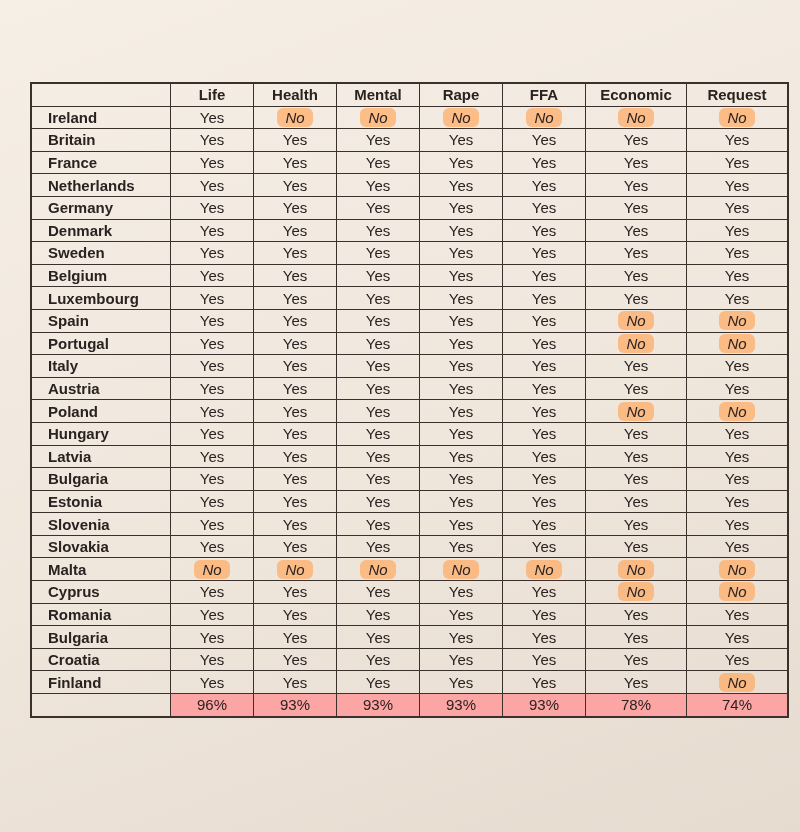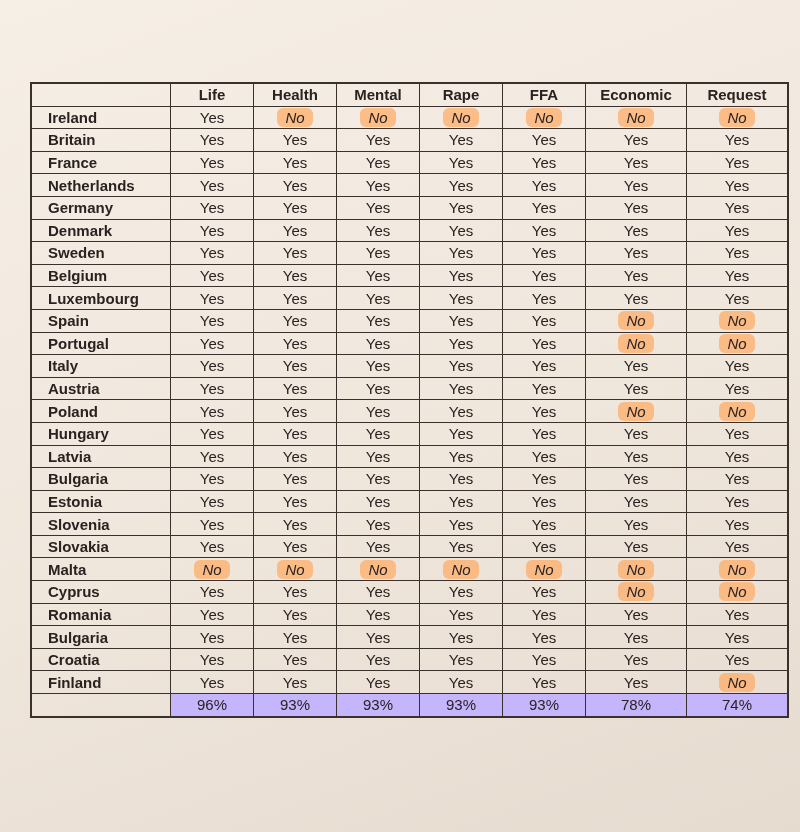--- a/index.html
+++ b/index.html
@@ -31,21 +31,21 @@
     text-align:left; font-weight:bold; padding-left:16px; width:122px;
   }
   .c { width:82px; }
   .c-wide { width:100px; }
   td.hl span {
     background: rgba(255,170,100,0.72);
     padding: 1px 8px 1px 8px;
     border-radius: 6px;
     font-style: italic;
   }
-  tr.total td { background: #c4b5fd; font-size:15px; }
+  tr.total td { background: #fca5a5; font-size:15px; }
   tr.total td.blank { background: transparent; }
 </style>
 </head>
 <body>
 
 <div class="sheet">
   <table>
     <thead>
       <tr id="header-row">
           <th class="corner"></th>

